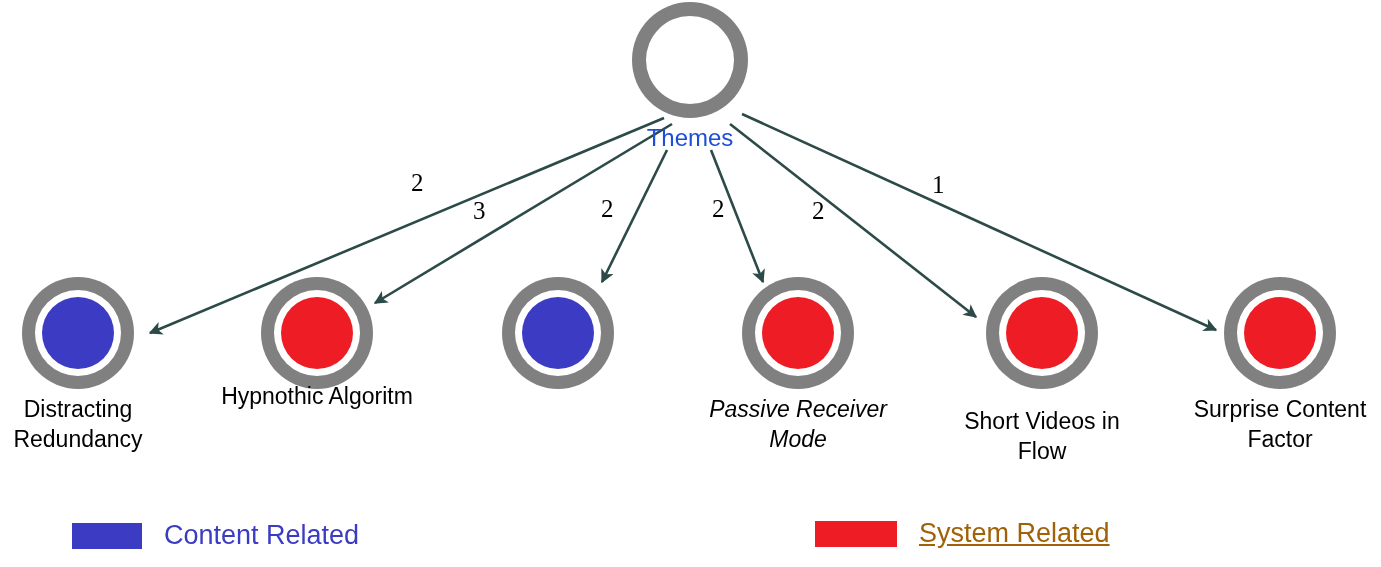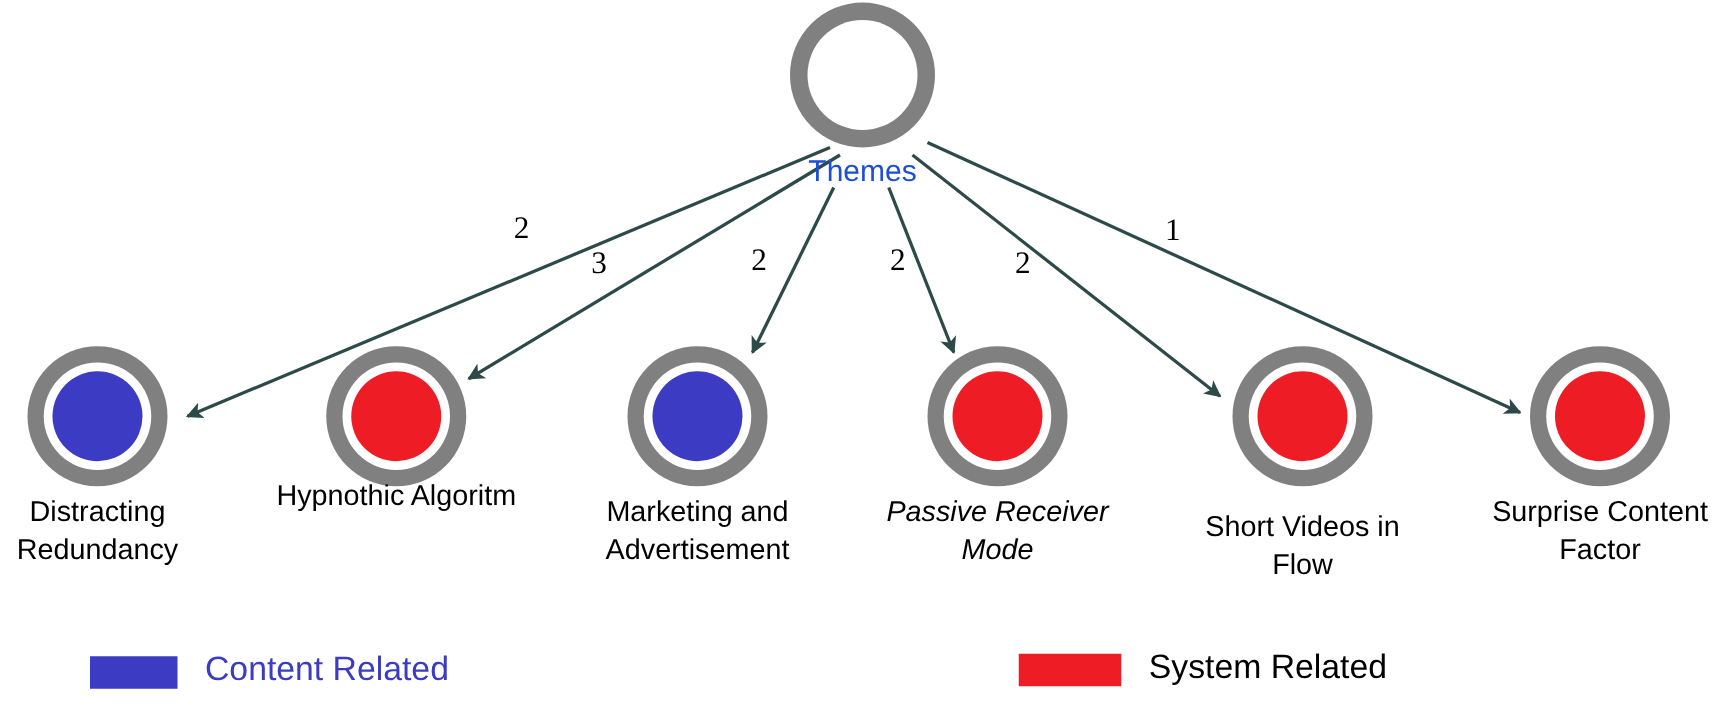--- a/index.html
+++ b/index.html
@@ -61,21 +61,21 @@
   .edge-weight {
     position: absolute;
     color: #000000;
     font-size: 25px;
     font-family: "Liberation Serif", serif;
     line-height: 25px;
   }
   .legend-item {
     position: absolute;
     display: flex;
-    align-items: flex-end;
+    align-items: center;
     padding-left: 32px;
   }
   .legend-swatch {
     display: inline-block;
   }
   .legend-text {
     font-size: 27px;
     font-family: "Liberation Sans", sans-serif;
     margin-left: 22px;
     white-space: nowrap;
@@ -117,22 +117,20 @@
   <div class="node node-ring" style="left:261px; top:277px; width:112px; height:112px;">
     <div class="node-gap" style="left:13px; top:13px; width:86px; height:86px;"></div>
     <div class="node-core" style="left:20px; top:20px; width:72px; height:72px; background:#ee1c25;"></div>
   </div>
   <div class="node-label" style="left:192px; top:381px; width:250px;">Hypnothic Algoritm</div>
 
   <div class="node node-ring" style="left:502px; top:277px; width:112px; height:112px;">
     <div class="node-gap" style="left:13px; top:13px; width:86px; height:86px;"></div>
     <div class="node-core" style="left:20px; top:20px; width:72px; height:72px; background:#3b3bc4;"></div>
   </div>
-  <div class="node-label" style="left:448px; top:394px; width:220px;">Marketing and
-Advertisement</div>
 
   <div class="node node-ring" style="left:742px; top:277px; width:112px; height:112px;">
     <div class="node-gap" style="left:13px; top:13px; width:86px; height:86px;"></div>
     <div class="node-core" style="left:20px; top:20px; width:72px; height:72px; background:#ee1c25;"></div>
   </div>
   <div class="node-label" style="left:686px; top:394px; width:224px;font-style:italic;">Passive Receiver
 Mode</div>
 
   <div class="node node-ring" style="left:986px; top:277px; width:112px; height:112px;">
     <div class="node-gap" style="left:13px; top:13px; width:86px; height:86px;"></div>
@@ -155,16 +153,16 @@
   <div class="edge-weight" style="left:812px; top:198px;">2</div>
   <div class="edge-weight" style="left:932px; top:172px;">1</div>
 
   <div class="legend-item" style="left:40px; top:520px;">
     <span class="legend-swatch" style="width:70px; height:26px; background:#3b3bc4;"></span>
     <span class="legend-text" style="color:#3b3bc4;">Content Related</span>
   </div>
 
   <div class="legend-item" style="left:783px; top:518px;">
     <span class="legend-swatch" style="width:82px; height:26px; background:#ee1c25;"></span>
-    <span class="legend-text" style="color:#000000;">System Related</span>
+    <span class="legend-text" style="color:#a16207;text-decoration:underline;">System Related</span>
   </div>
 
 </div>
 
 </body></html>

